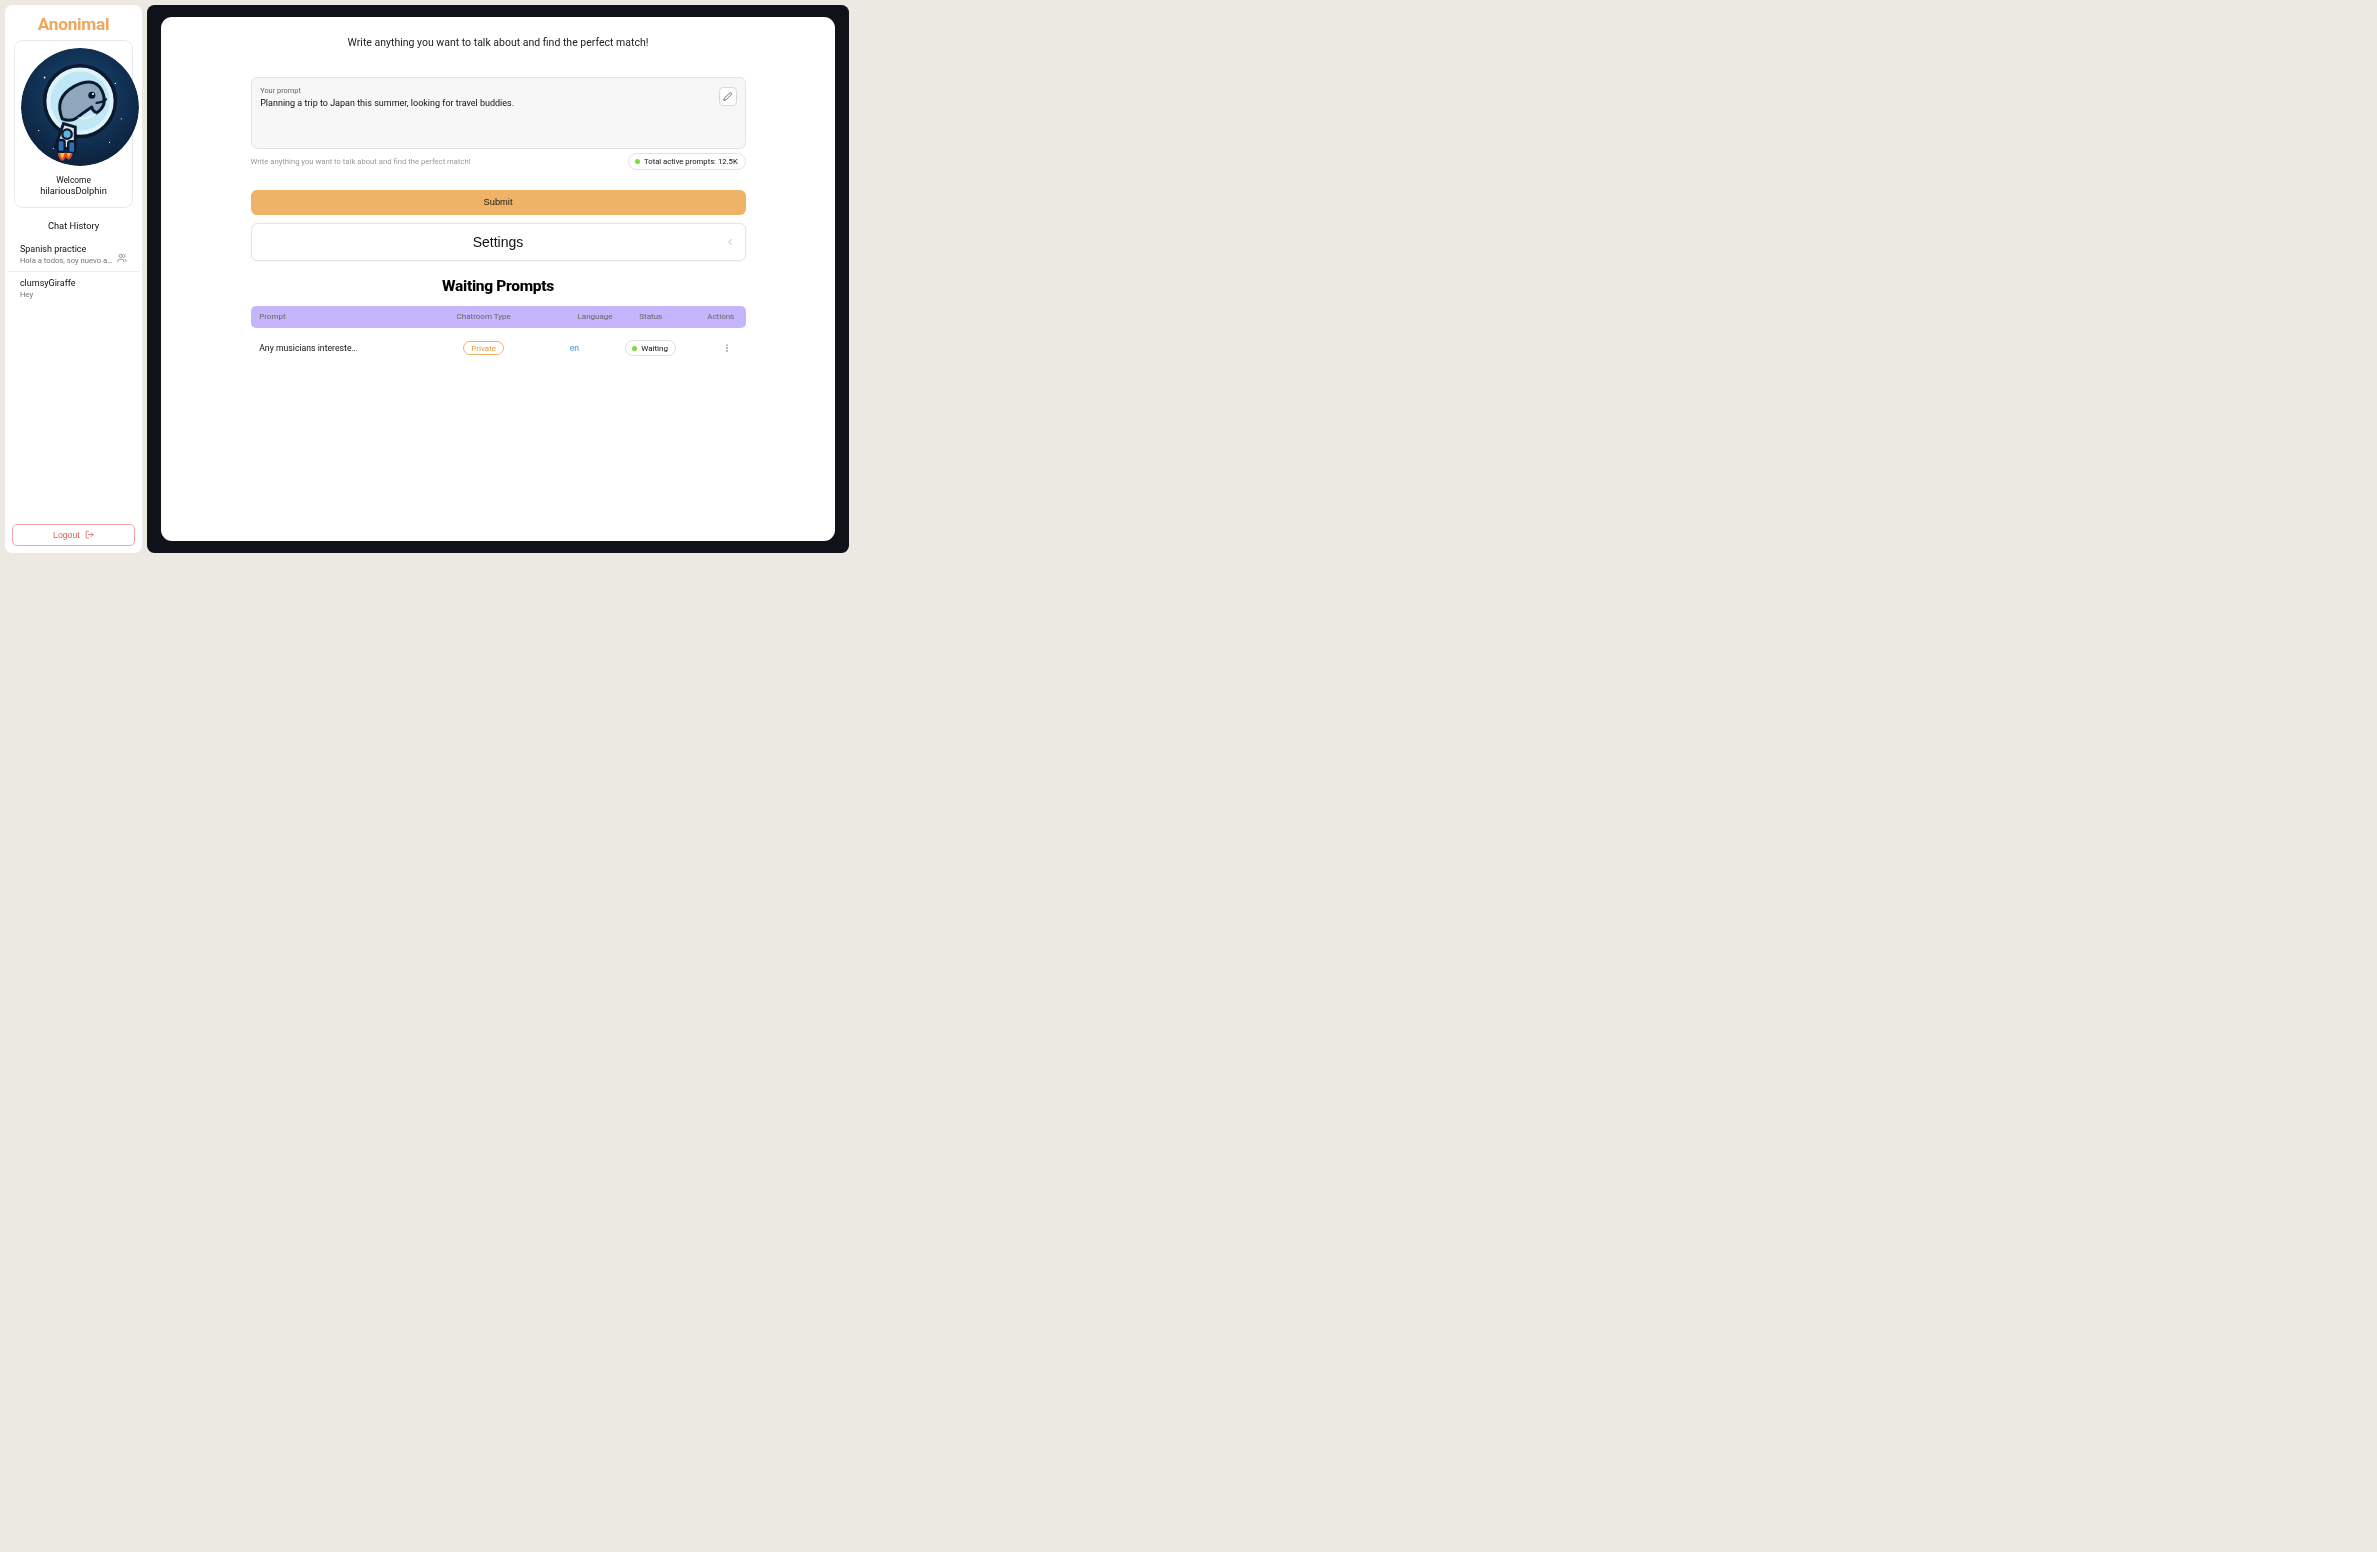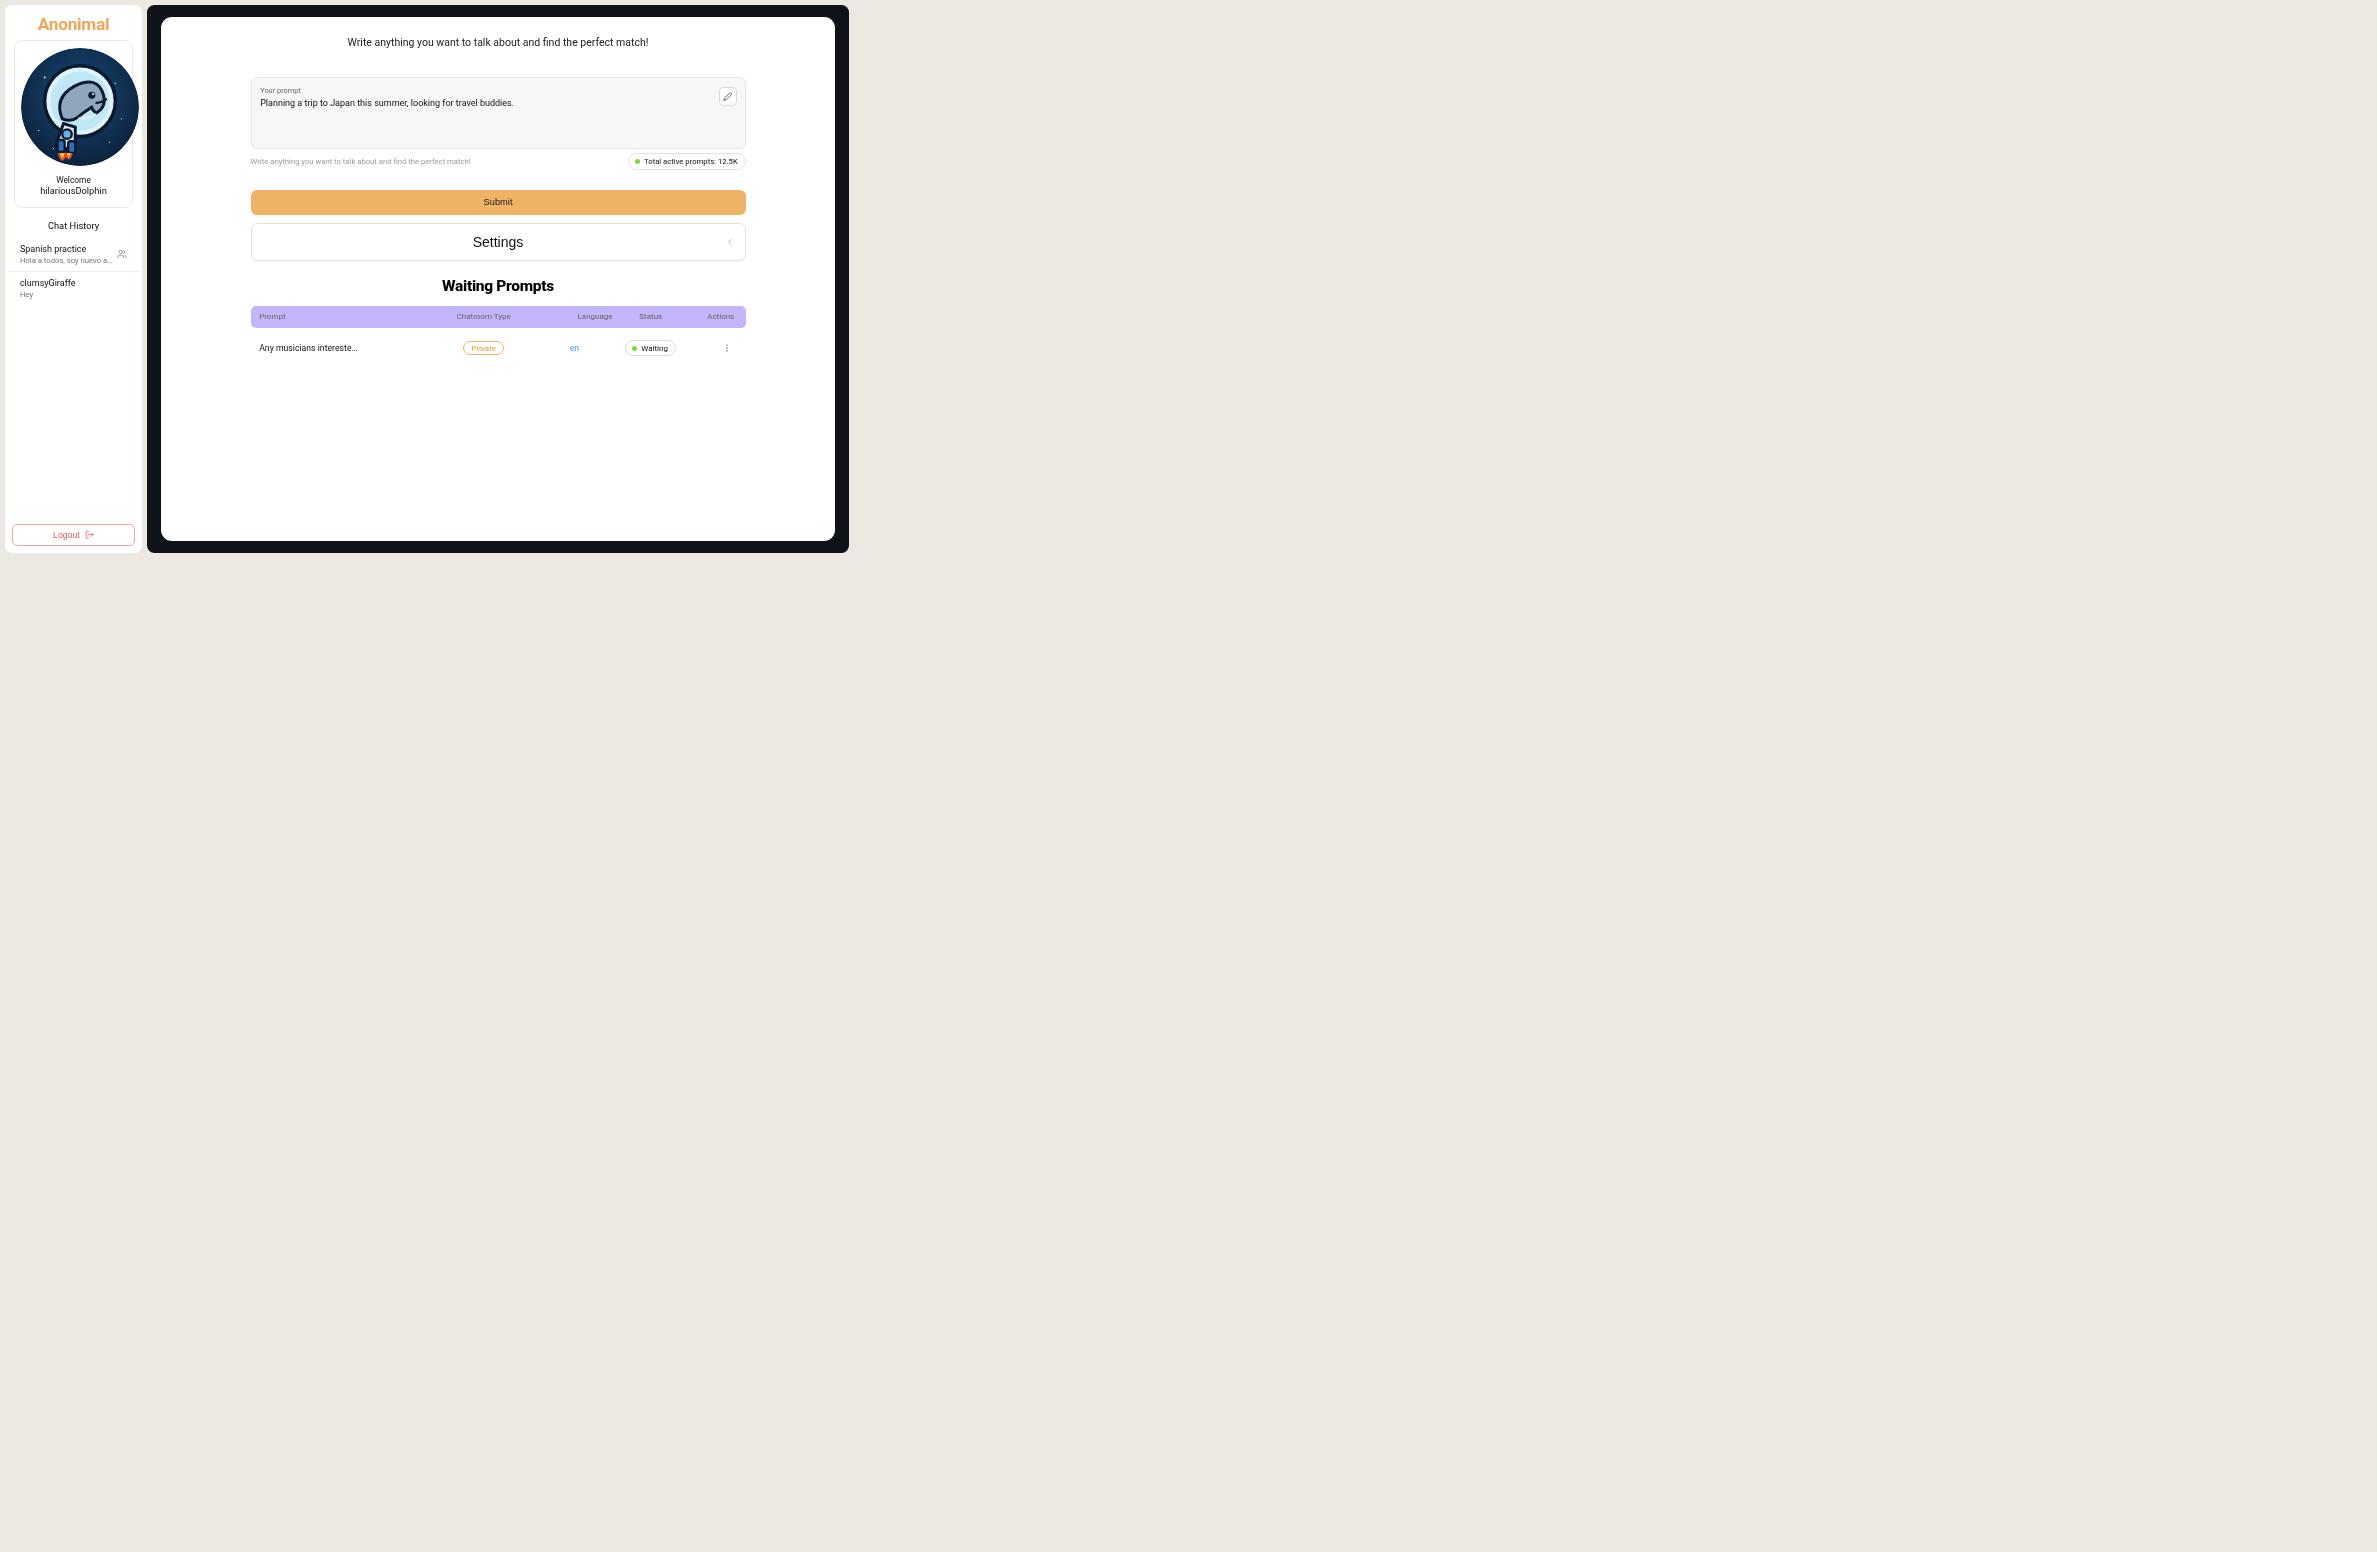--- a/index.html
+++ b/index.html
@@ -53,21 +53,21 @@
   text-align: center;
   font-size: 9.3px;
   color: #111;
   padding: 6.2px 0 6.2px;
 }
 .chat-list { flex: 1; overflow-y: auto; padding: 0 2.5px; }
 .chat-item {
   padding: 6.2px 12.4px 6.2px 12.4px;
   border-bottom: 0.6px solid #ededed;
   display: flex;
-  align-items: center;
+  align-items: flex-end;
   justify-content: space-between;
   cursor: pointer;
 }
 .chat-item:last-child { border-bottom: none; }
 .chat-item-body { flex: 1; min-width: 0; }
 .chat-item-title { font-size: 9px; color: #111; margin-bottom: 1.9px; }
 .chat-item-sub { font-size: 7.7px; color: #777; white-space: nowrap; overflow: hidden; text-overflow: ellipsis; }
 .chat-item .users-icon { color: #888; margin-left: 3.7px; margin-top: 1.2px; flex-shrink: 0; }
 .logout-wrap { padding: 7.4px 7.4px 7.4px; }
 .logout-btn {

